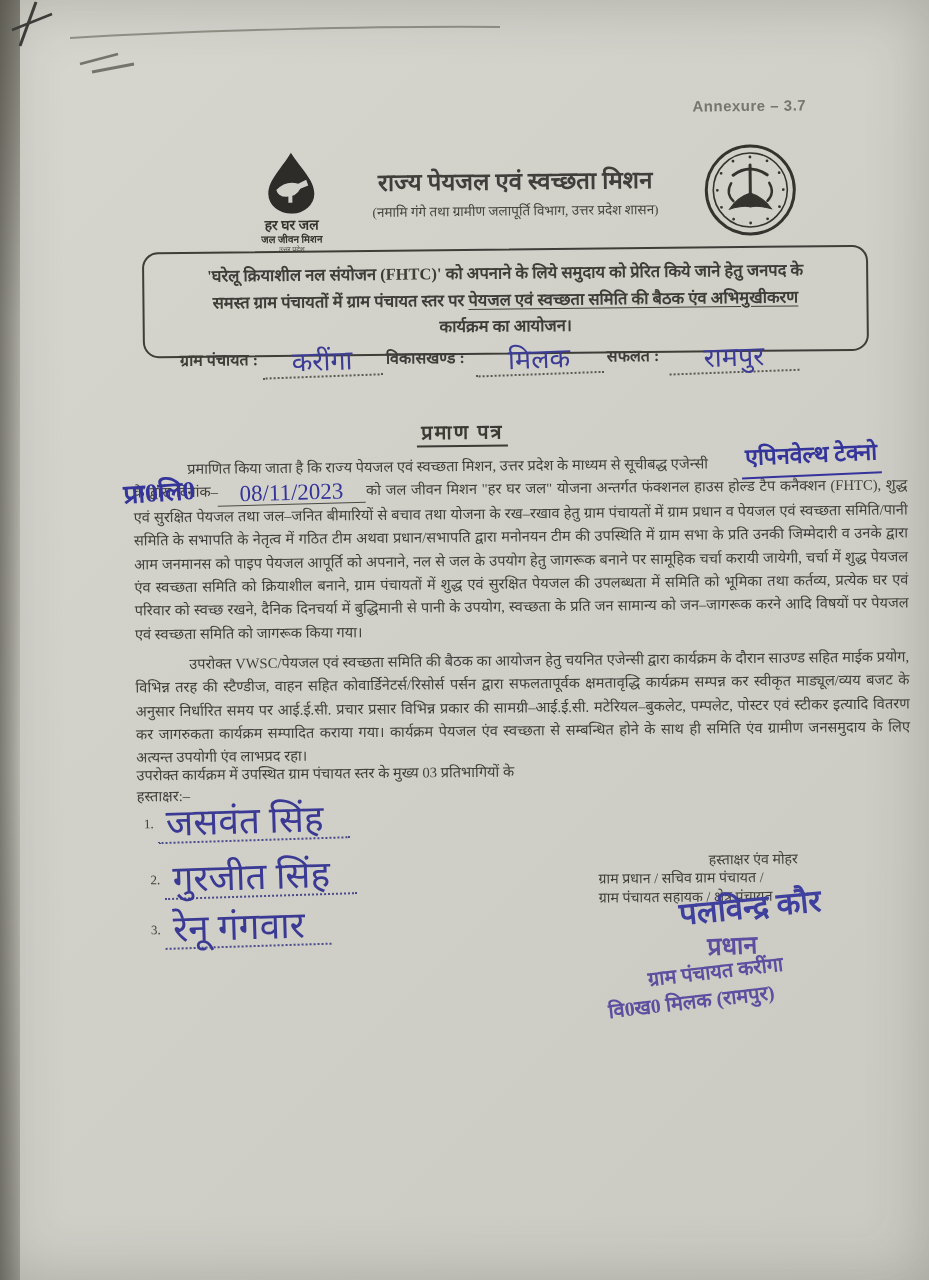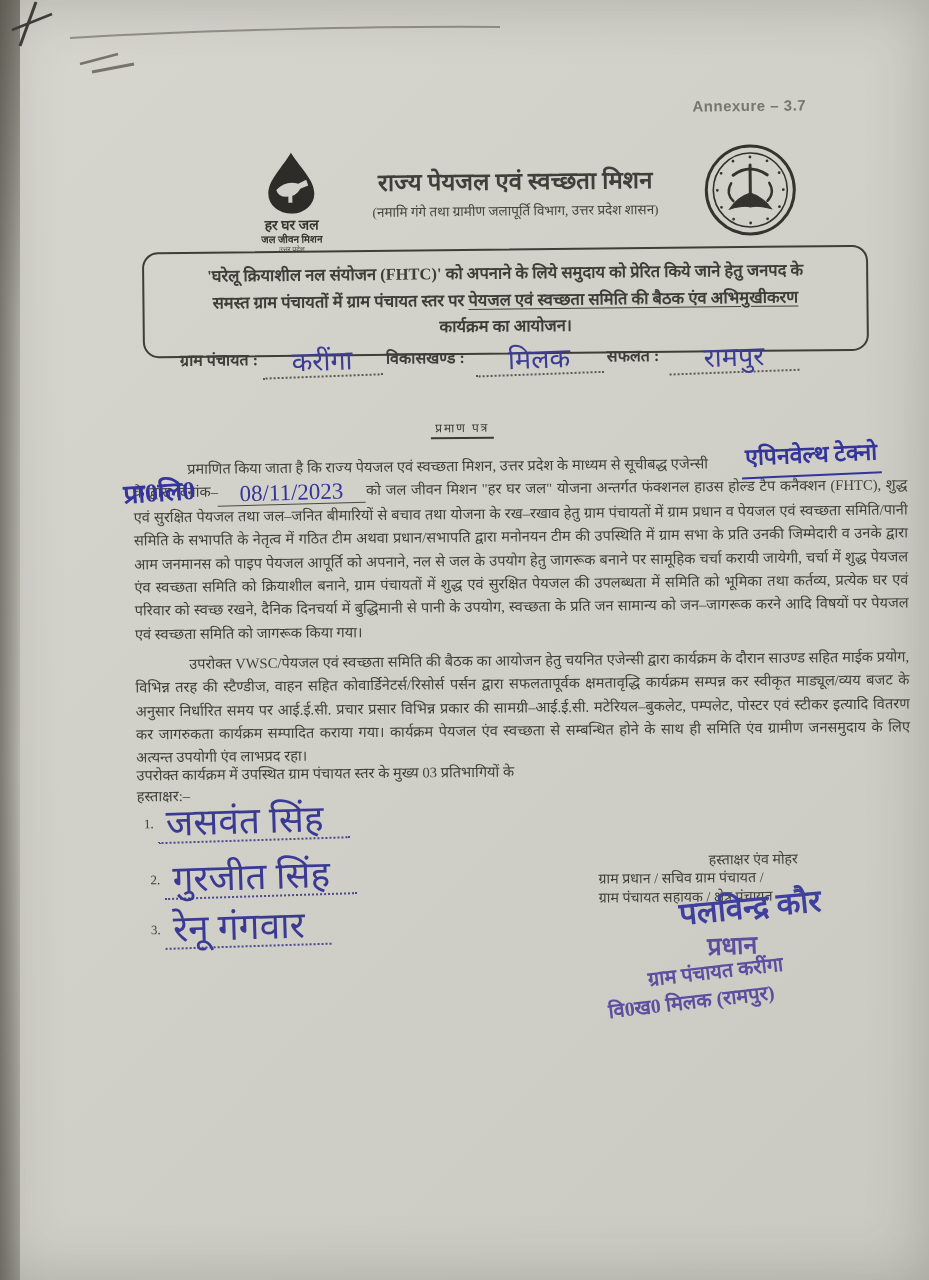--- a/index.html
+++ b/index.html
@@ -50,21 +50,21 @@
     display:inline-block;border-bottom:2px dotted #5a5952;text-align:center;
     font-size:27px;color:#3c3c96;font-weight:normal;
     transform:rotate(-1.5deg);line-height:0.95;vertical-align:-6px;
   }
   .v-gp{min-width:120px;}
   .v-vk{min-width:128px;margin-left:6px;}
   .v-jp{min-width:130px;margin-left:6px;}
   .hand{font-family:"Liberation Serif","DejaVu Serif",serif;color:#3c3c96;}
   
   .cert-title{position:absolute;left:0;top:418px;width:929px;text-align:center;}
-  .cert-title span{font-size:12px;font-weight:normal;color:#3b3a35;border-bottom:2px solid #3b3a35;
+  .cert-title span{font-size:20px;font-weight:bold;color:#3b3a35;border-bottom:2px solid #3b3a35;
     padding:0 4px 2px 4px;letter-spacing:2px;}
   
   .para{position:absolute;left:135px;width:774px;font-size:14.6px;line-height:1.6;
     text-align:justify;color:#403f3a;}
   .para1{top:455px;}
   .para1-first{padding-left:54px;}
   .para2{top:650px;text-indent:54px;}
   .hw-agency{
     position:absolute;left:608px;top:-14px;font-size:23px;color:#34349a;font-weight:bold;
     border-bottom:2px solid #34349a;transform:rotate(-2deg);white-space:nowrap;padding:0 4px;

